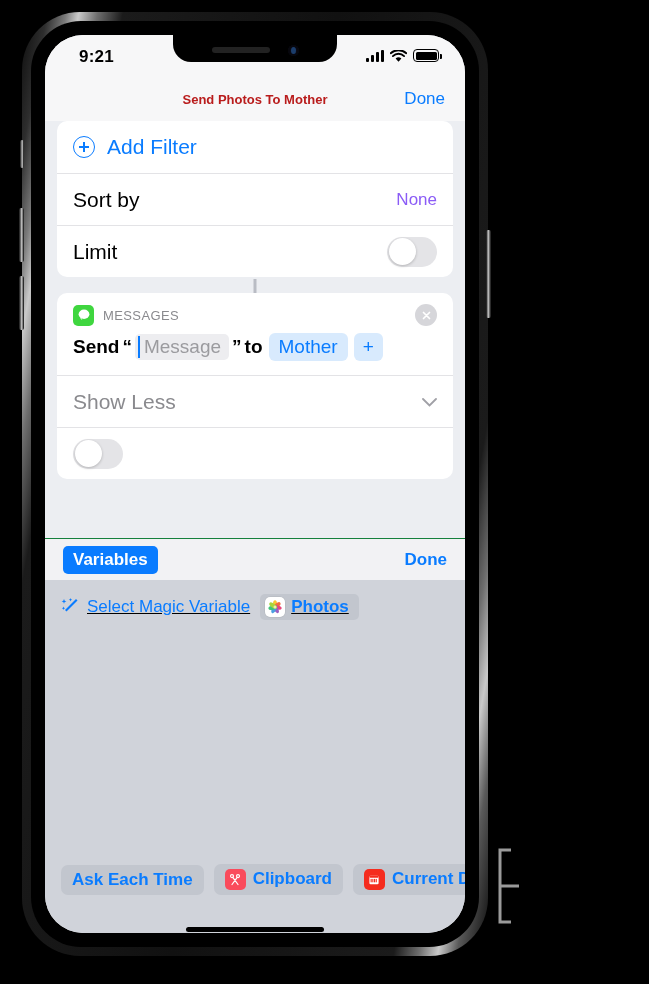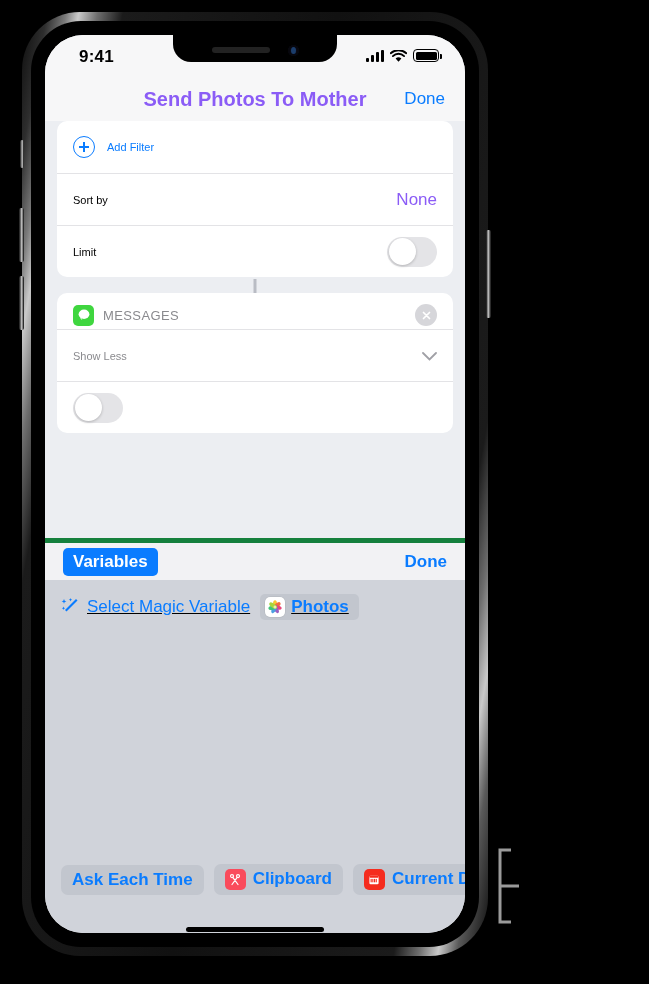--- a/index.html
+++ b/index.html
@@ -69,30 +69,30 @@
   #battery-icon { width:26px; height:13px; border:1.5px solid #000; border-radius:4px; position:relative; padding:1.5px; }
   #battery-fill { height:100%; width:100%; background:#000; border-radius:1.5px; }
   #battery-icon::after { content:""; position:absolute; right:-3.5px; top:4px; width:2px; height:5px; background:#000; border-radius:0 1px 1px 0; }
 
   
   #nav-bar {
     position:relative; height:44px; background:#f7f7f8;
     display:flex; align-items:center; justify-content:center;
     z-index:25;
   }
-  #nav-title { font-size:20px; font-weight:bold; color:#8b5cf6; }
+  #nav-title { font-size:13px; font-weight:bold; color:#b91c1c; }
   #nav-done { position:absolute; right:20px; font-size:17px; color:#0a7cff; }
 
   
   #content { position:relative; background:#eceef2; height:417px; padding:0 12px; }
 
   .card { background:#fff; border-radius:10px; overflow:hidden; }
   .row { display:flex; align-items:center; min-height:52px; padding:0 16px; border-top:1px solid #e3e3e6; }
   .row:first-child { border-top:none; }
-  .row-label { font-size:11px; color:#000; flex:1; }
+  .row-label { font-size:21px; color:#000; flex:1; }
   .row-value { font-size:17px; color:#8b5cf6; }
 
   
   .plus-circle { width:22px; height:22px; border-radius:50%; border:1.6px solid #0a7cff;
     position:relative; margin-right:12px; flex:none; }
   .plus-circle::before, .plus-circle::after { content:""; position:absolute; background:#0a7cff; }
   .plus-circle::before { left:5px; top:9.2px; width:10px; height:1.8px; }
   .plus-circle::after { left:9.2px; top:5px; width:1.8px; height:10px; }
 
   
@@ -117,21 +117,21 @@
   #msg-input { background:#ededf0; border-radius:5px; padding:2px 8px 2px 3px; display:flex; align-items:center; }
   #msg-caret { width:2px; height:22px; background:#0a7cff; margin-right:4px; }
   #msg-placeholder { font-size:19px; color:#9b9b9f; }
   .msg-chip { background:#d8eafd; border-radius:6px; padding:3px 10px; font-size:19px; color:#0a7cff; margin-left:6px; }
   .msg-chip.plus { padding:3px 9px; font-weight:400; }
 
   
   #variables-panel { position:relative; }
   #variables-bar {
     height:42px; background:#f2f2f4; display:flex; align-items:center;
-    padding:0 18px; border-top:5px solid #15803d;gap:19px;
+    padding:0 18px; border-top:1px solid #15803d;gap:19px;
   }
   #variables-button { background:#0a7cff; color:#fff; font-size:17px; font-weight:bold;
     border-radius:5px; padding:4px 10px; }
   #variables-done { margin-left:auto; font-size:17px; font-weight:bold; color:#0a7cff; }
 
   #variables-body { background:#d0d3da; height:361px; position:relative;text-decoration:underline; }
   #magic-var-row { display:flex; align-items:center; padding:14px 16px 0 16px; }
   #magic-wand-icon { width:20px; height:20px; margin-right:6px; flex:none; }
   #magic-var-label { font-size:17px; color:#0a7cff; }
   #photos-chip { display:flex; align-items:center; background:#c2c6ce; border-radius:5px;
@@ -167,21 +167,21 @@
 
   <div id="phone-bezel">
     <div id="screen">
 
       <div id="notch">
         <div id="notch-speaker"></div>
         <div id="notch-camera"></div>
       </div>
 
       <div id="status-bar">
-        <div id="status-time">9:41</div>
+        <div id="status-time">9:21</div>
         <div id="status-icons">
           <div id="signal">
             <span class="bar" style="height:4px"></span>
             <span class="bar" style="height:7px"></span>
             <span class="bar" style="height:10px"></span>
             <span class="bar" style="height:12px"></span>
           </div>
           <div id="wifi-icon">
             <svg width="17" height="13" viewBox="0 0 17 13">
               <path d="M8.5 11.8 L5.6 8.6 A4.3 4.3 0 0 1 11.4 8.6 Z" fill="#000"></path>
@@ -228,20 +228,32 @@
                 <ellipse cx="7" cy="6.3" rx="5.4" ry="4.7" fill="#fff"></ellipse>
                 <path d="M3.6 9.6 Q3 12 5.4 11.2 Z" fill="#fff"></path>
               </svg>
             </span>
             <span id="msg-app-name">MESSAGES</span>
             <span id="msg-close">
               <svg width="11" height="11" viewBox="0 0 11 11">
                 <path d="M2.5 2.5 L8.5 8.5 M8.5 2.5 L2.5 8.5" stroke="#fff" stroke-width="1.7" stroke-linecap="round"></path>
               </svg>
             </span>
+          </div>
+          <div id="msg-body">
+            <span class="msg-word">Send</span>
+            <span class="msg-quote">“</span>
+            <span id="msg-input">
+              <span id="msg-caret"></span>
+              <span id="msg-placeholder">Message</span>
+            </span>
+            <span class="msg-quote">”</span>
+            <span class="msg-word">to</span>
+            <span class="msg-chip">Mother</span>
+            <span class="msg-chip plus">+</span>
           </div>
           <div class="row">
             <span class="row-label" style="color:#8a8a8e">Show Less</span>
             <span>
               <svg width="15" height="9" viewBox="0 0 15 9">
                   <path d="M1 1 L7.5 7.5 L14 1" stroke="#a0a0a6" stroke-width="1.8" fill="none" stroke-linecap="round"></path>
                 </svg>
             </span>
           </div>
           <div class="row">

